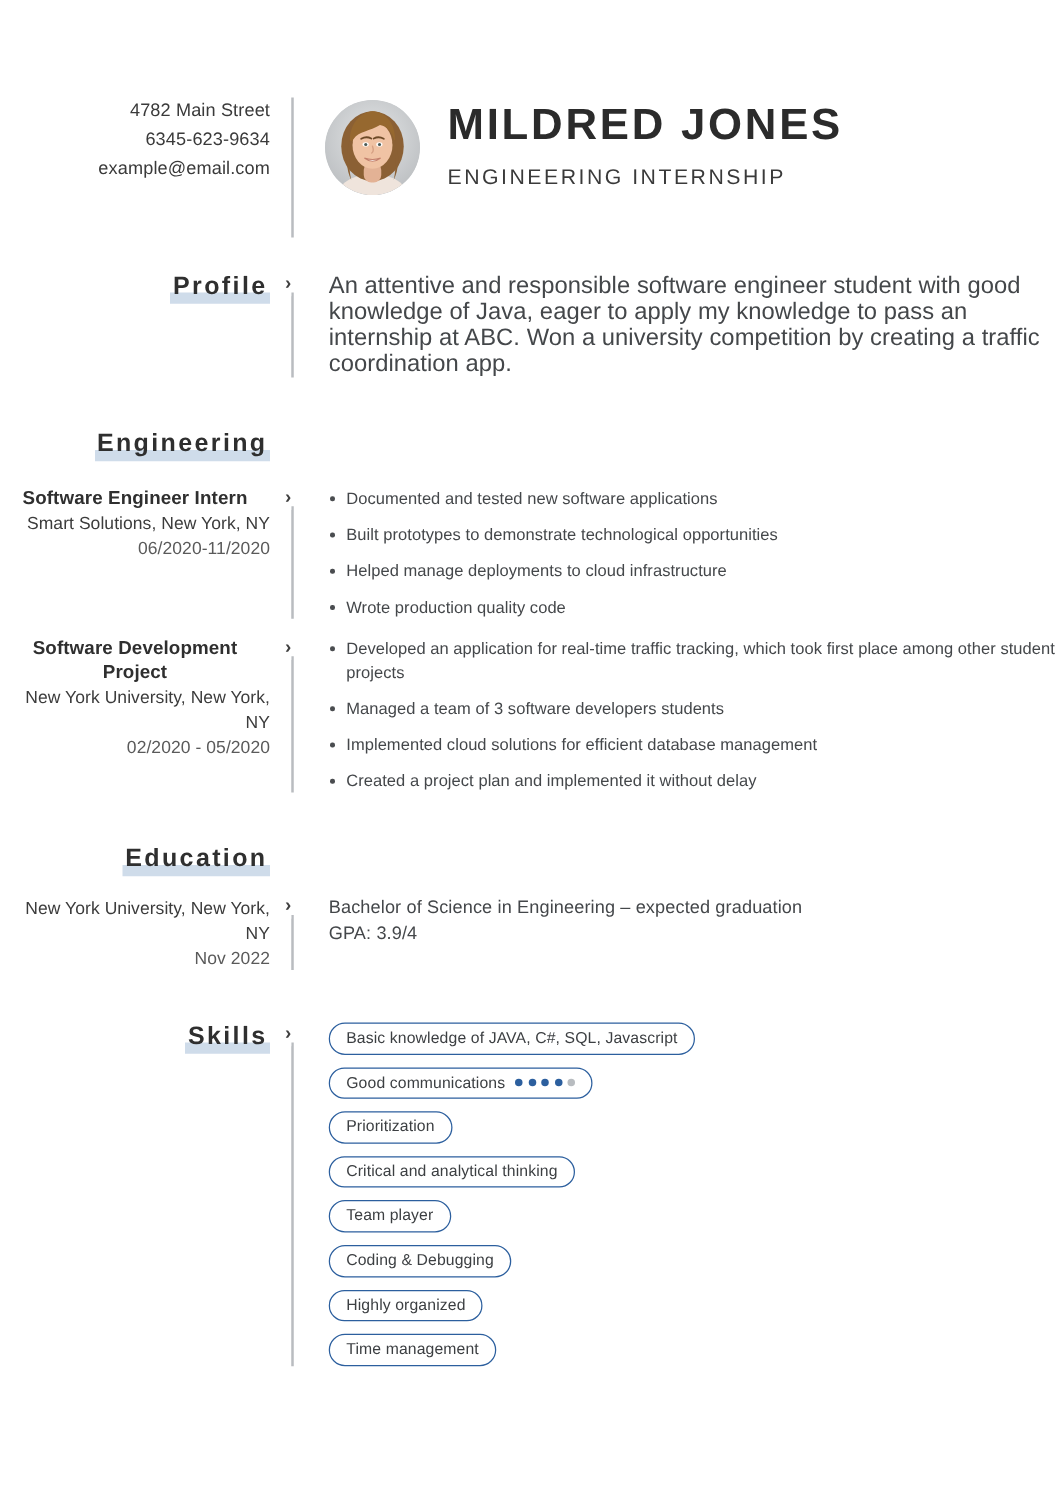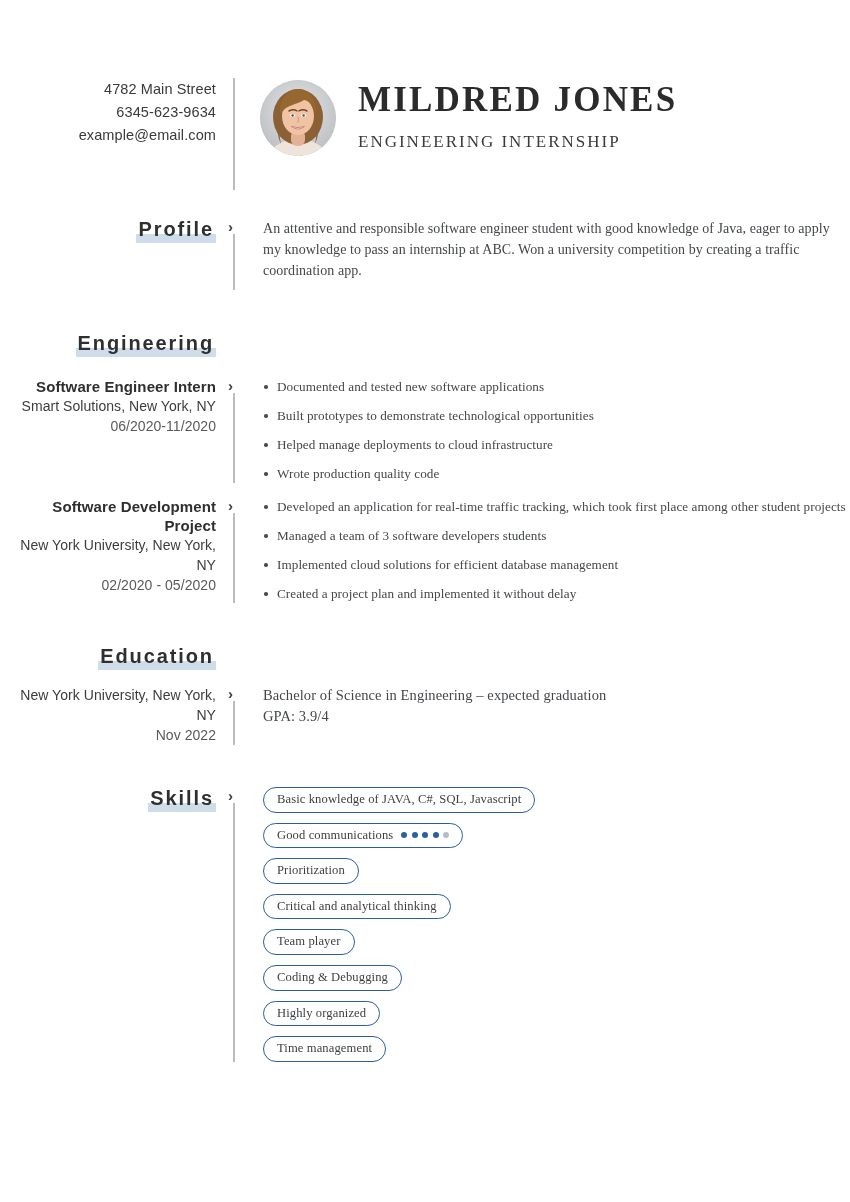--- a/index.html
+++ b/index.html
@@ -42,21 +42,21 @@
     left: 0px;
     top: 0px;
     font-size: 15px;
     line-height: 1;
     color: #3f3f3f;
     font-weight: 700;
     background: #ffffff;
     padding: 1px 0 3px 0;
     z-index: 2;
   }
-  .col-right { flex: 1 1 auto; padding-left: 13px; font-family: Liberation Serif, serif; }
+  .col-right { flex: 1 1 auto; padding-left: 13px; }
 
   
   .header { position: relative; padding-top: 78px; }
   .contact {
     font-size: 14.5px;
     line-height: 23px;
     color: #3a3a3a;
     letter-spacing: .1px;
   }
   .contact div { white-space: nowrap; }
@@ -115,37 +115,38 @@
   }
   .sec-head .txt { position: relative; z-index: 1; }
 
   
   .job-role {
     font-size: 15px;
     font-weight: 700;
     color: #2f2f2f;
     line-height: 19px;
     letter-spacing: .1px;
+    text-align: center;
   }
   .job-org {
     font-size: 14px;
     color: #3c3c3c;
     line-height: 20px;
     letter-spacing: .05px;
   }
   .job-date {
     font-size: 14px;
     color: #5a5a5a;
     line-height: 20px;
     letter-spacing: .05px;
   }
 
   
   .para {
-    font-size: 14px;
+    font-size: 19px;
     line-height: 21px;
     color: #44474a;
     letter-spacing: .05px;
   }
   ul.bullets { list-style: none; margin: 0; padding: 0; }
   ul.bullets li {
     position: relative;
     padding-left: 14px;
     font-size: 13.2px;
     line-height: 19px;

